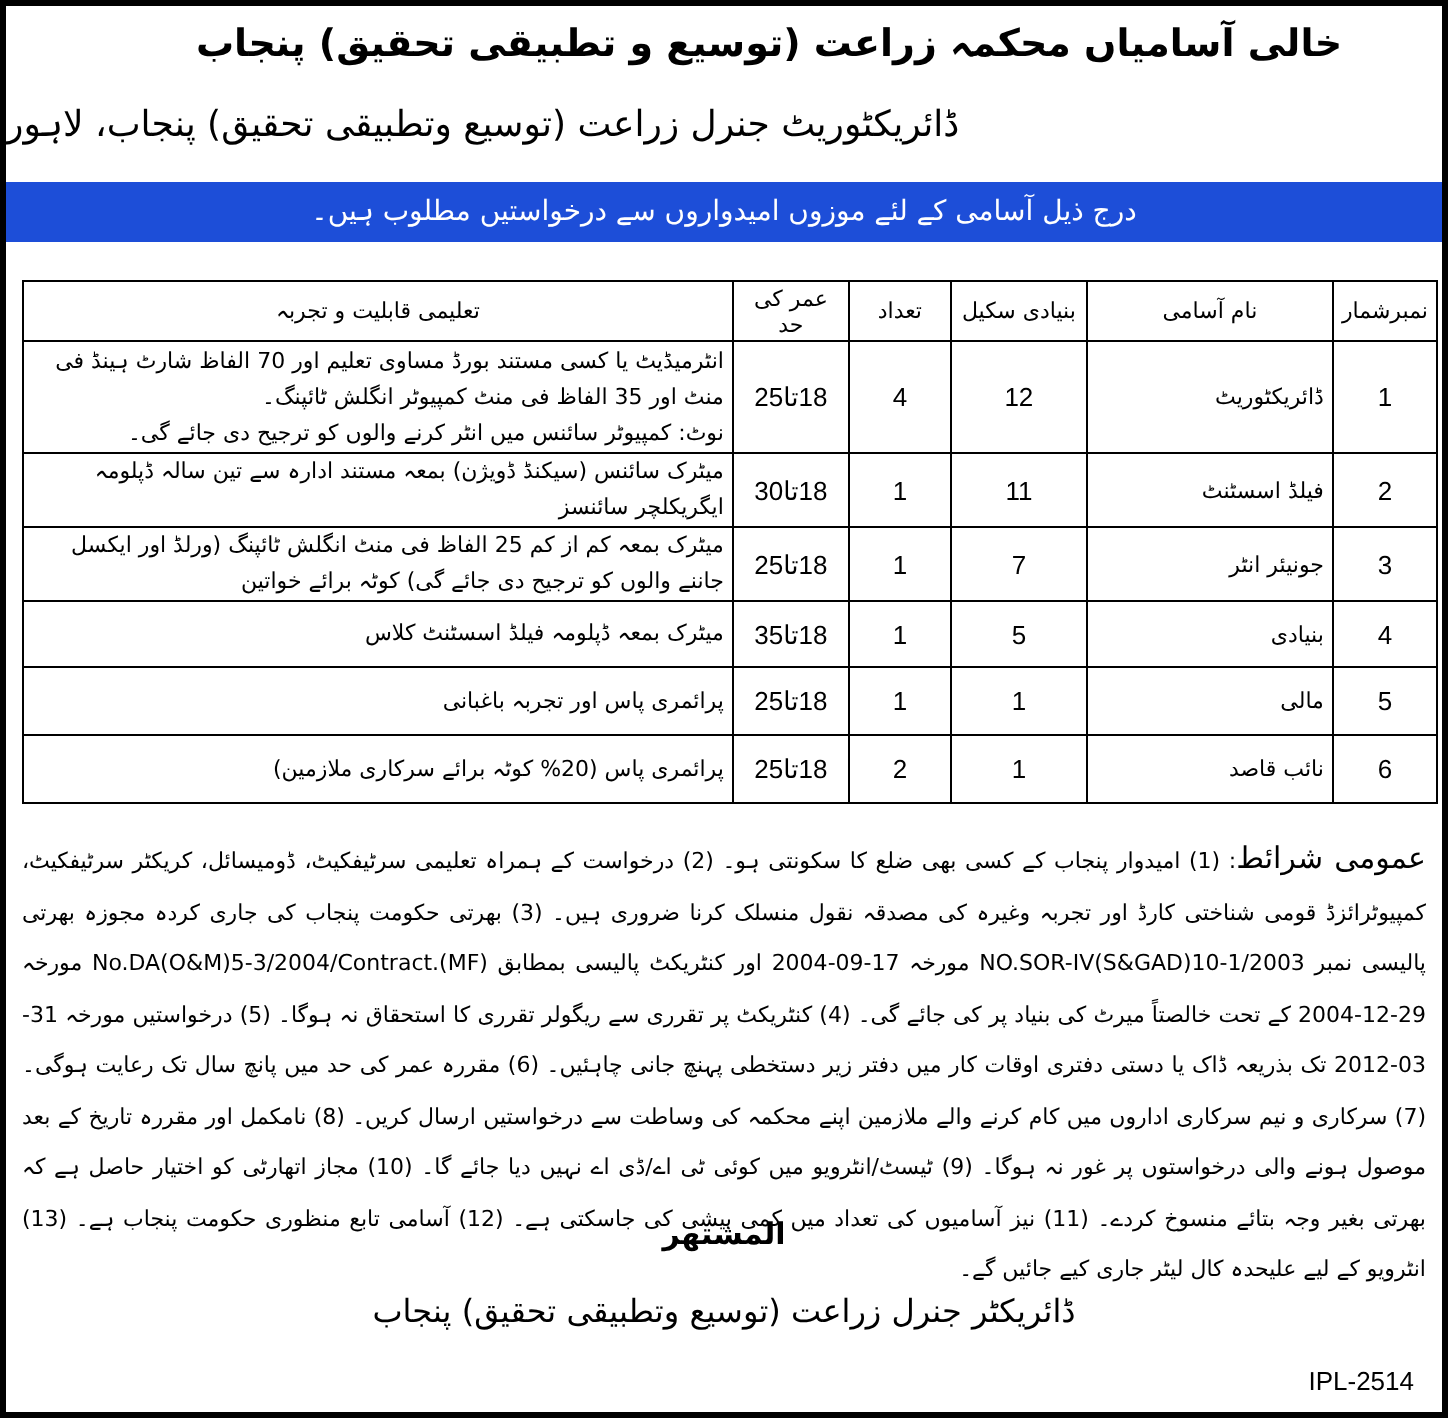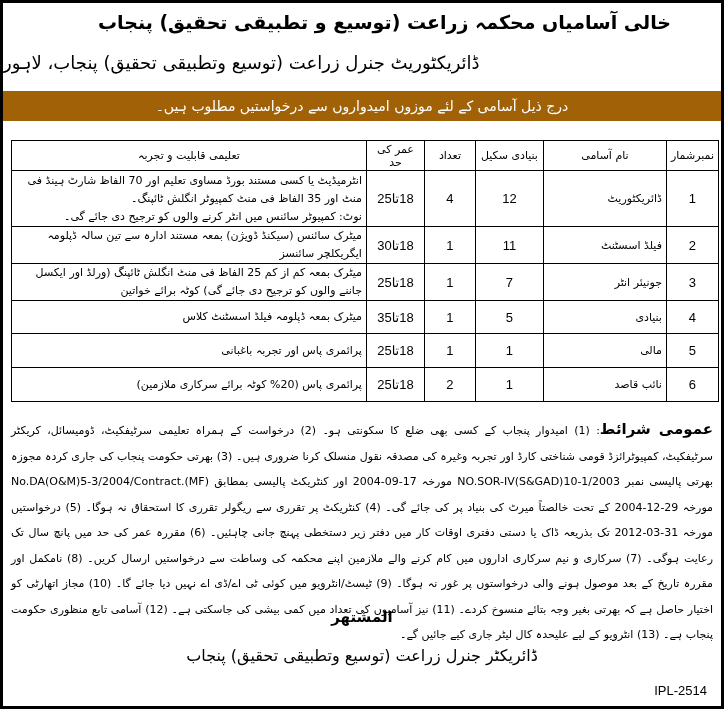--- a/index.html
+++ b/index.html
@@ -4,35 +4,35 @@
   <style>
     html, body { margin: 0; padding: 0; background: #ffffff; }
     body { width: 724px; height: 709px; position: relative; overflow: hidden;
            font-family: "DejaVu Sans", sans-serif; color: #000; }
     .frame { position: absolute; left: 0; top: 0; width: 718px; height: 703px;
              border: 3px solid #000; background: #fff; }
     .title1 { position: absolute; left: 0; right: 0; top: 6px; text-align: center;
               font-weight: bold; font-size: 19px; direction: rtl; line-height: 26px; margin-left: 45px; }
     .title2 { position: absolute; left: 0; right: 0; top: 47px; text-align: left;
               font-size: 18px; direction: rtl; line-height: 26px; }
-    .banner { position: absolute; left: 0; right: 0; top: 88px; height: 30px; background: #a16207;
+    .banner { position: absolute; left: 0; right: 0; top: 88px; height: 30px; background: #1d4ed8;
               color: #fff; text-align: center; font-size: 14px; line-height: 30px; direction: rtl; }
     table.jobs { position: absolute; left: 8px; top: 137px; width: 708px; border-collapse: collapse;
                  direction: rtl; font-size: 11px; }
     table.jobs th, table.jobs td { border: 1.5px solid #000; padding: 0 4px; vertical-align: middle; }
     table.jobs th { font-weight: normal; font-size: 11px; height: 29px; text-align: center; }
     table.jobs td.num { text-align: center; font-family: "Liberation Sans", sans-serif; font-size: 13px; }
     table.jobs td.post { text-align: right; }
     table.jobs td.qual { text-align: right; line-height: 18px; }
     table.jobs td.age { text-align: center; font-family: "Liberation Sans", sans-serif; font-size: 13px; }
     .c-sno { width: 34px; } .c-post { width: 114px; } .c-scale { width: 59px; }
     .c-qty { width: 42px; } .c-age { width: 49px; }
     .conditions { position: absolute; left: 8px; right: 8px; top: 414px; direction: rtl; text-align: justify;
                   font-size: 11px; line-height: 25.5px; }
-    .cond-title { font-weight: bold; font-size: 15px; letter-spacing: 1px; }
+    .cond-title { font-weight: normal; font-size: 15px; letter-spacing: 1px; }
     .advertiser { position: absolute; left: 0; right: 0; top: 605px; text-align: center; font-weight: bold;
                   font-size: 15px; direction: rtl; }
     .office { position: absolute; left: 0; right: 0; top: 643px; text-align: center; font-size: 16px; direction: rtl; }
     .address { position: absolute; left: 0; right: 0; top: 710px; text-align: center; font-size: 12px; direction: rtl; }
     .address .phone { font-family: "Liberation Sans", sans-serif; font-weight: bold; font-size: 14px; }
     .ref { position: absolute; right: 14px; top: 680px; font-family: "Liberation Sans", sans-serif; font-size: 13px; }
   </style>
 </head>
 <body>
 

